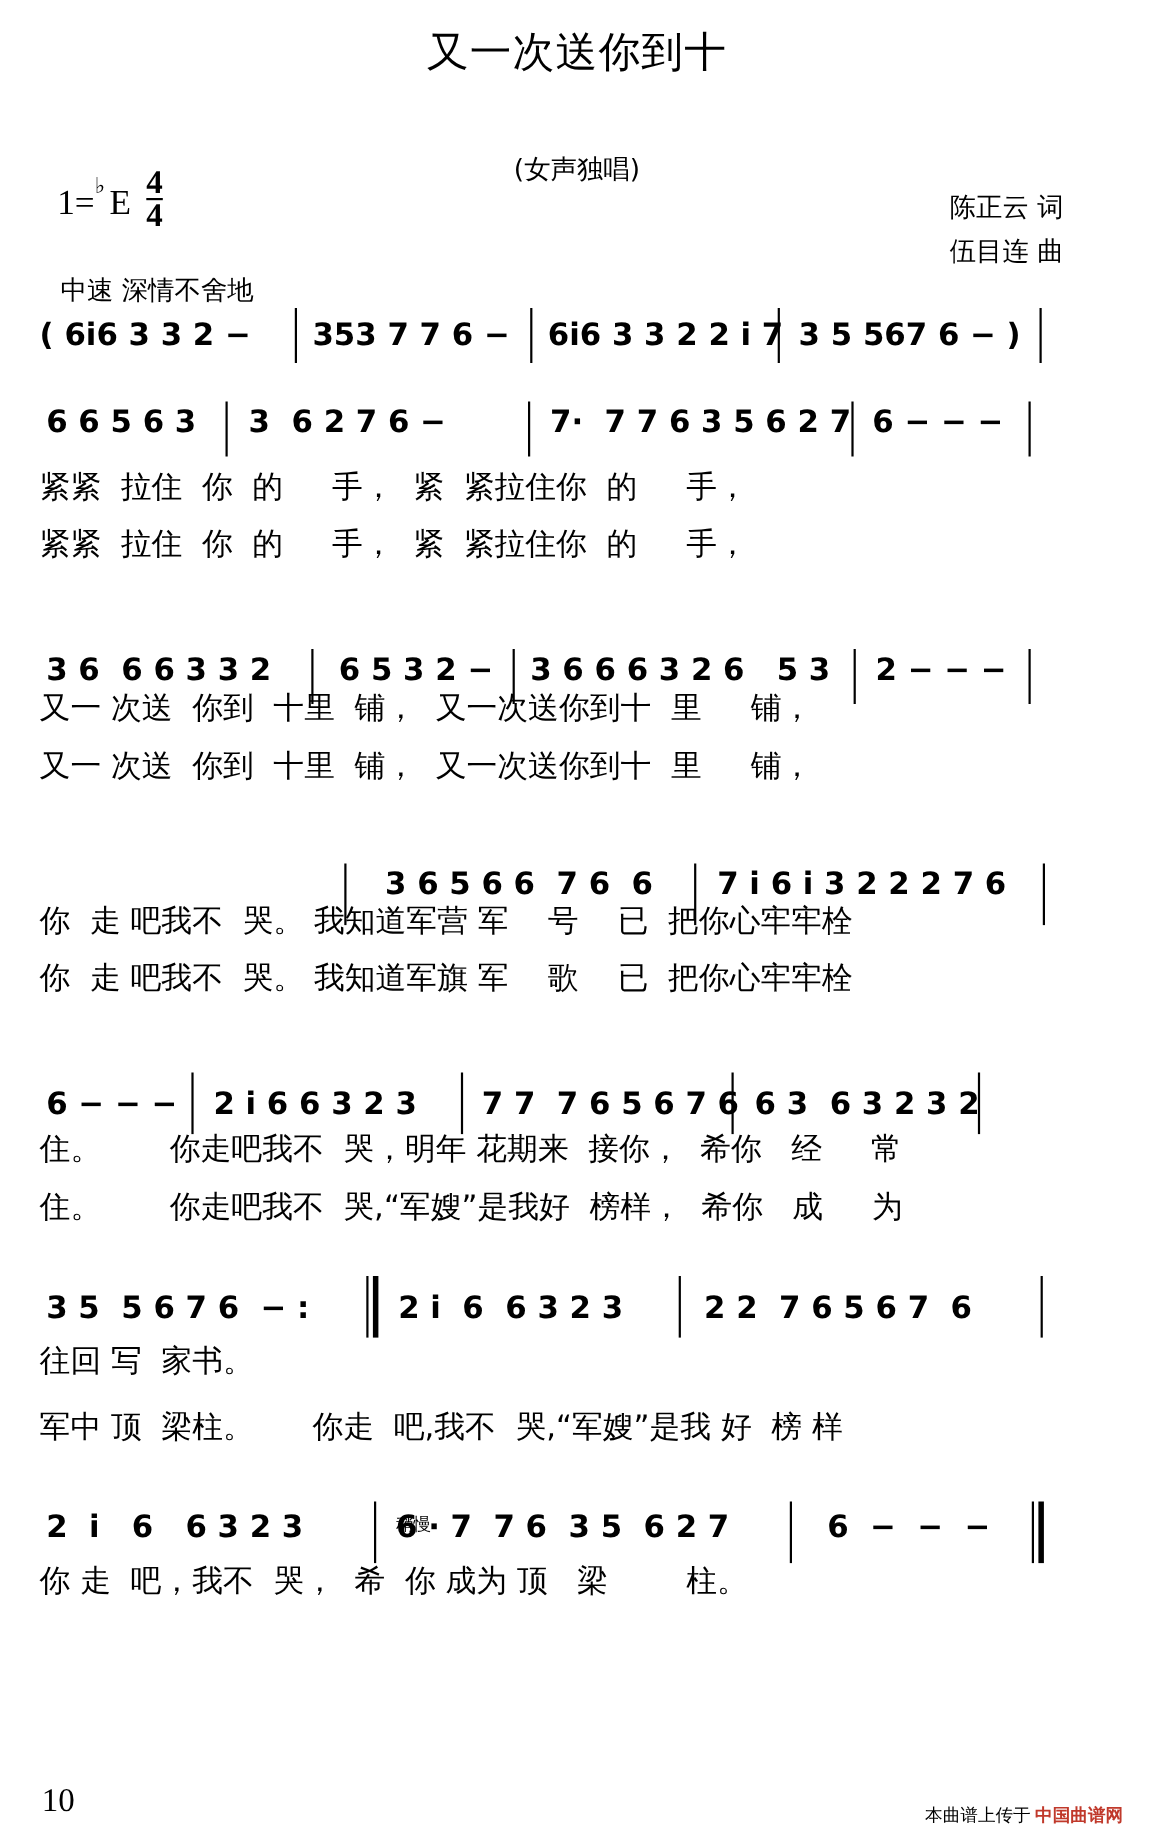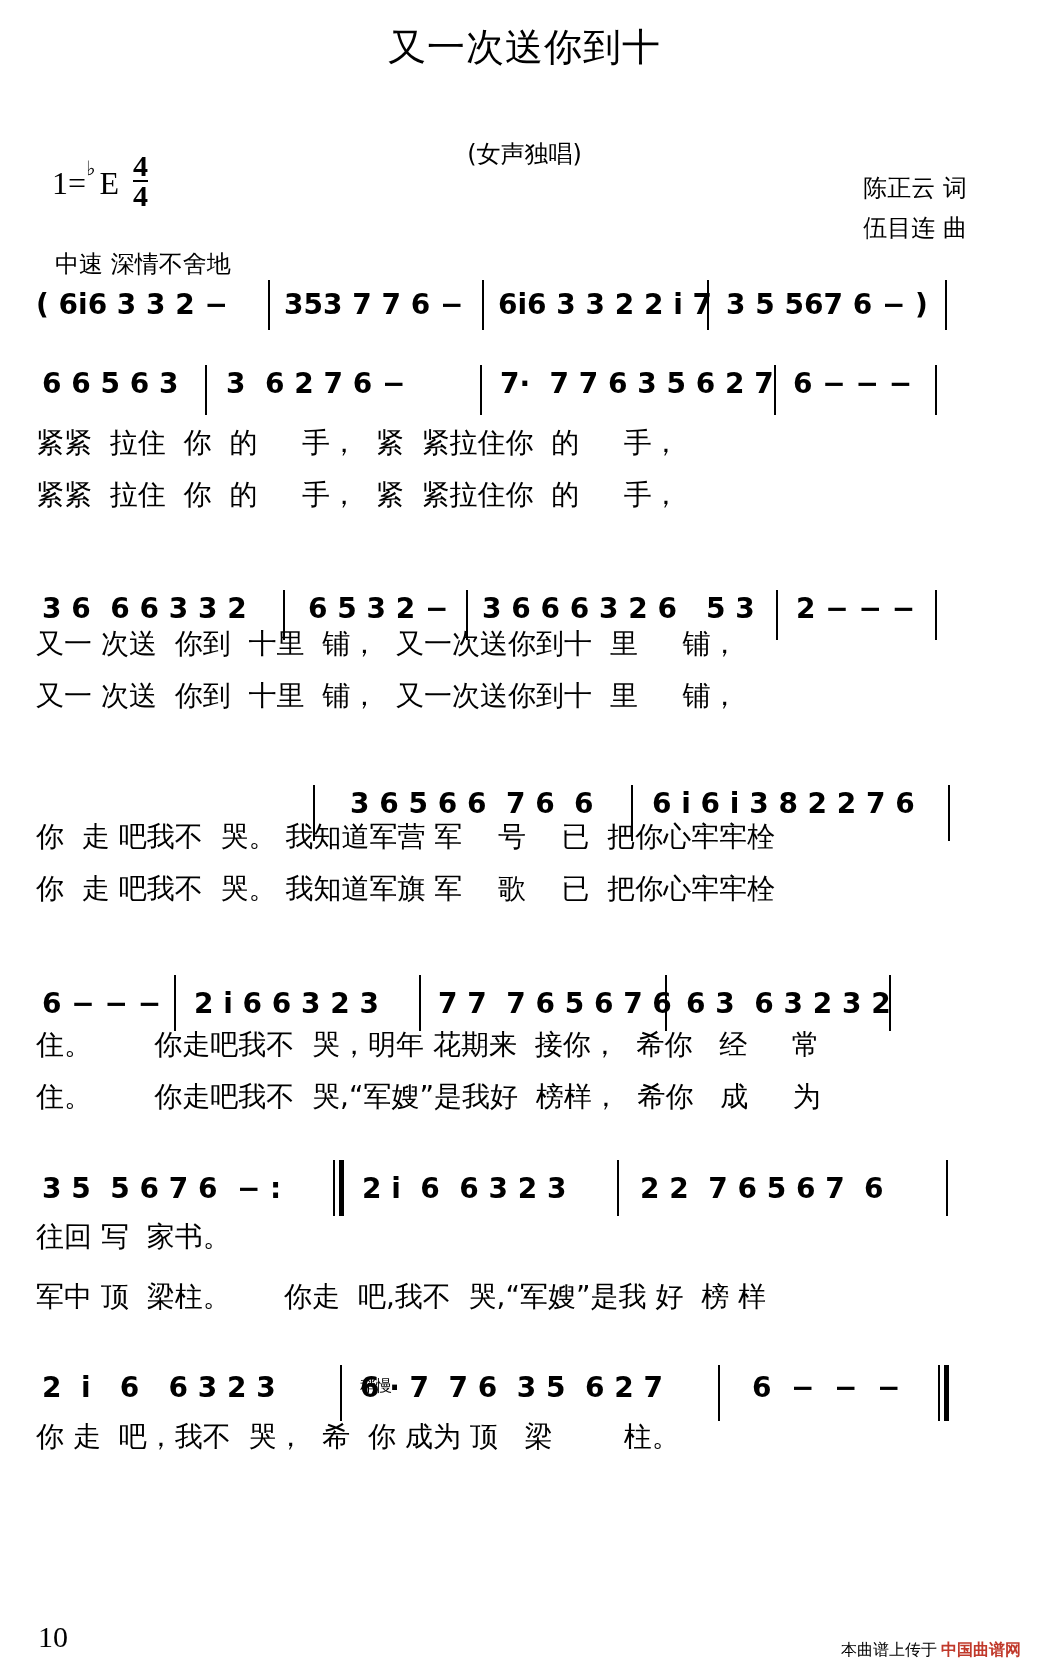--- a/index.html
+++ b/index.html
@@ -76,21 +76,21 @@
   <span class="notes" style="left:796px;top:2px;">2 − − −</span>
   <div class="bar" style="left:935px;top:0;height:50px;"></div>
 </div>
 <div class="lyric" style="top:625px;">又一 次送  你到  十里  铺，  又一次送你到十  里     铺，</div>
 <div class="lyric" style="top:677px;">又一 次送  你到  十里  铺，  又一次送你到十  里     铺，</div>
 
 <div class="abs system" style="top:785px;">
   <div class="bar" style="left:313px;top:0;height:56px;"></div>
   <span class="notes" style="left:350px;top:2px;">3 6 5 6 6  7 6  6</span>
   <div class="bar" style="left:631px;top:0;height:56px;"></div>
-  <span class="notes" style="left:652px;top:2px;">6 i 6 i 3 8 2 2 7 6</span>
+  <span class="notes" style="left:652px;top:2px;">7 i 6 i 3 2 2 2 7 6</span>
   <div class="bar" style="left:948px;top:0;height:56px;"></div>
 </div>
 <div class="lyric" style="top:818px;">你  走 吧我不  哭。 我知道军营 军    号    已  把你心牢牢栓</div>
 <div class="lyric" style="top:870px;">你  走 吧我不  哭。 我知道军旗 军    歌    已  把你心牢牢栓</div>
 
 <div class="abs system" style="top:975px;">
   <span class="notes" style="left:42px;top:12px;">6 − − −</span>
   <div class="bar" style="left:174px;top:0;height:56px;"></div>
   <span class="notes" style="left:194px;top:12px;">2 i 6 6 3 2 3</span>
   <div class="bar" style="left:419px;top:0;height:56px;"></div>

